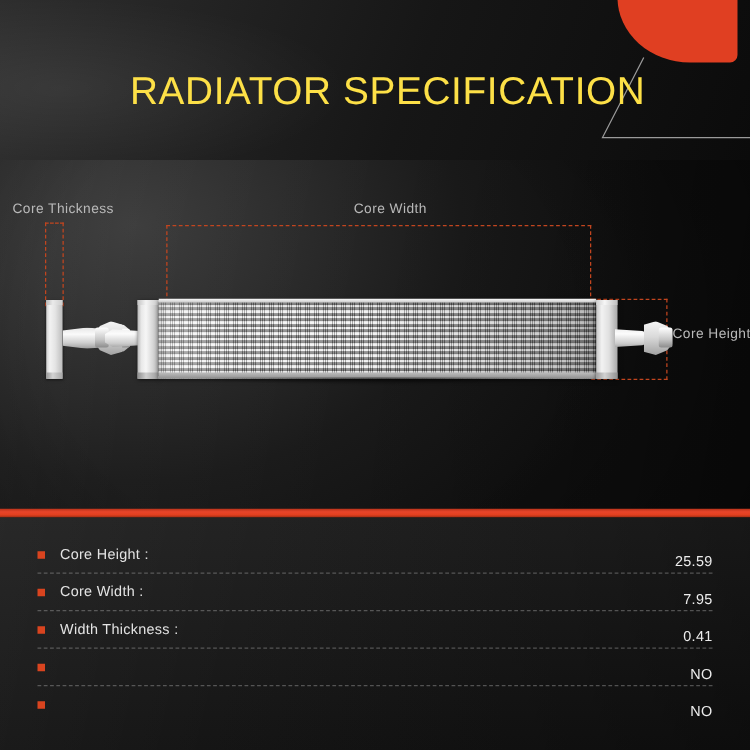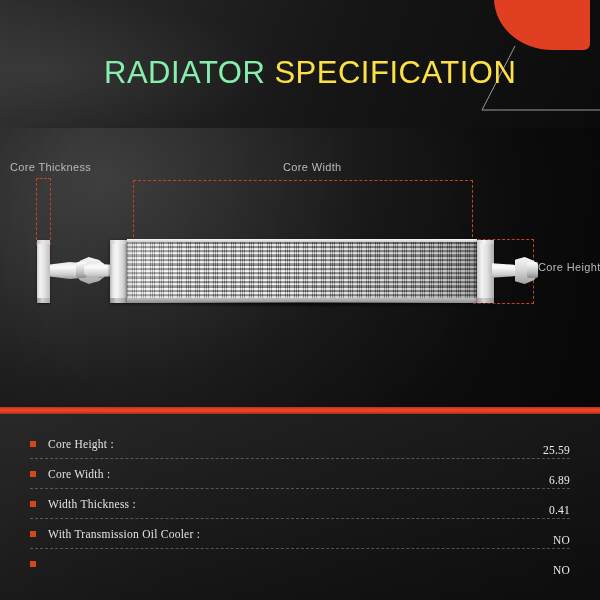--- a/index.html
+++ b/index.html
@@ -29,21 +29,21 @@
   .flag{position:absolute;left:494px;top:-16px;width:96px;height:66px;
         background:#e03f22;
         border-bottom-left-radius:58px 52px;
         border-bottom-right-radius:6px 6px;}
 
   .hdr-line{position:absolute;left:0;top:0;width:600px;height:128px;}
 
   .title{position:absolute;left:104px;top:52px;width:420px;height:42px;
          font-size:31px;letter-spacing:.5px;line-height:42px;
          white-space:nowrap;font-weight:400;}
-  .title .w{color:#86efac;}
+  .title .w{color:#fde047;}
   .title .r{color:#fde047;}
 
   .dlabel{position:absolute;color:#b9b9b9;font-size:11px;letter-spacing:.35px;
           white-space:nowrap;}
   .lbl-thickness{left:10px;top:161px;}
   .lbl-width{left:283px;top:161px;}
   .lbl-height{left:538px;top:261px;}
 
   
   .dash{position:absolute;border-style:dashed;border-color:#c2451f;}
@@ -131,21 +131,21 @@
 
   .shadow-ground{position:absolute;left:100px;top:302px;width:410px;height:16px;
      background:radial-gradient(ellipse 50% 50% at 50% 0%, rgba(0,0,0,.55) 0%, rgba(0,0,0,0) 75%);}
 
   
   .divider{position:absolute;left:0;top:407px;width:600px;height:7px;
      background:linear-gradient(180deg,#b8321a 0%,#e8452a 35%,#e2401f 70%,#9c2c14 100%);}
 
   
   .specs{position:absolute;left:0;top:414px;width:600px;height:186px;
-     background:linear-gradient(180deg,#1f1f1f 0%,#1a1a1a 40%,#121212 100%);font-family:Liberation Serif, serif;}
+     background:linear-gradient(180deg,#1f1f1f 0%,#1a1a1a 40%,#121212 100%);}
   .specs-sheen{position:absolute;inset:0;
      background:linear-gradient(105deg, rgba(255,255,255,.045) 0%, rgba(255,255,255,.012) 35%, rgba(0,0,0,.12) 72%, rgba(0,0,0,.3) 100%);}
 
   .rows{position:absolute;left:0;top:0;width:600px;}
   .row{position:relative;height:29px;margin:0 30px;display:flex;align-items:center;}
   .row + .row{border-top:1px dashed rgba(170,170,170,.42);}
   .bullet{width:6px;height:6px;background:#d9441f;flex:0 0 auto;margin-right:12px;}
   .rlabel{color:#e3e3e3;font-size:11.5px;letter-spacing:.25px;white-space:nowrap;}
   .rvalue{margin-left:auto;color:#ececec;font-size:11.5px;letter-spacing:.25px;white-space:nowrap;margin-top:12px;}
 </style>
@@ -218,30 +218,29 @@
     <div class="specs-sheen"></div>
     <div class="rows" id="spec-rows" style="top:15px;">
         <div class="row">
           <span class="bullet"></span>
           <span class="rlabel">Core Height :</span>
           <span class="rvalue">25.59</span>
         </div>
         <div class="row">
           <span class="bullet"></span>
           <span class="rlabel">Core Width :</span>
-          <span class="rvalue">6.89</span>
+          <span class="rvalue">7.95</span>
         </div>
         <div class="row">
           <span class="bullet"></span>
           <span class="rlabel">Width Thickness :</span>
           <span class="rvalue">0.41</span>
         </div>
         <div class="row">
           <span class="bullet"></span>
-          <span class="rlabel">With Transmission Oil Cooler :</span>
           <span class="rvalue">NO</span>
         </div>
         <div class="row">
           <span class="bullet"></span>
           <span class="rvalue">NO</span>
         </div>
       </div>
   </div>
 
 </div>

